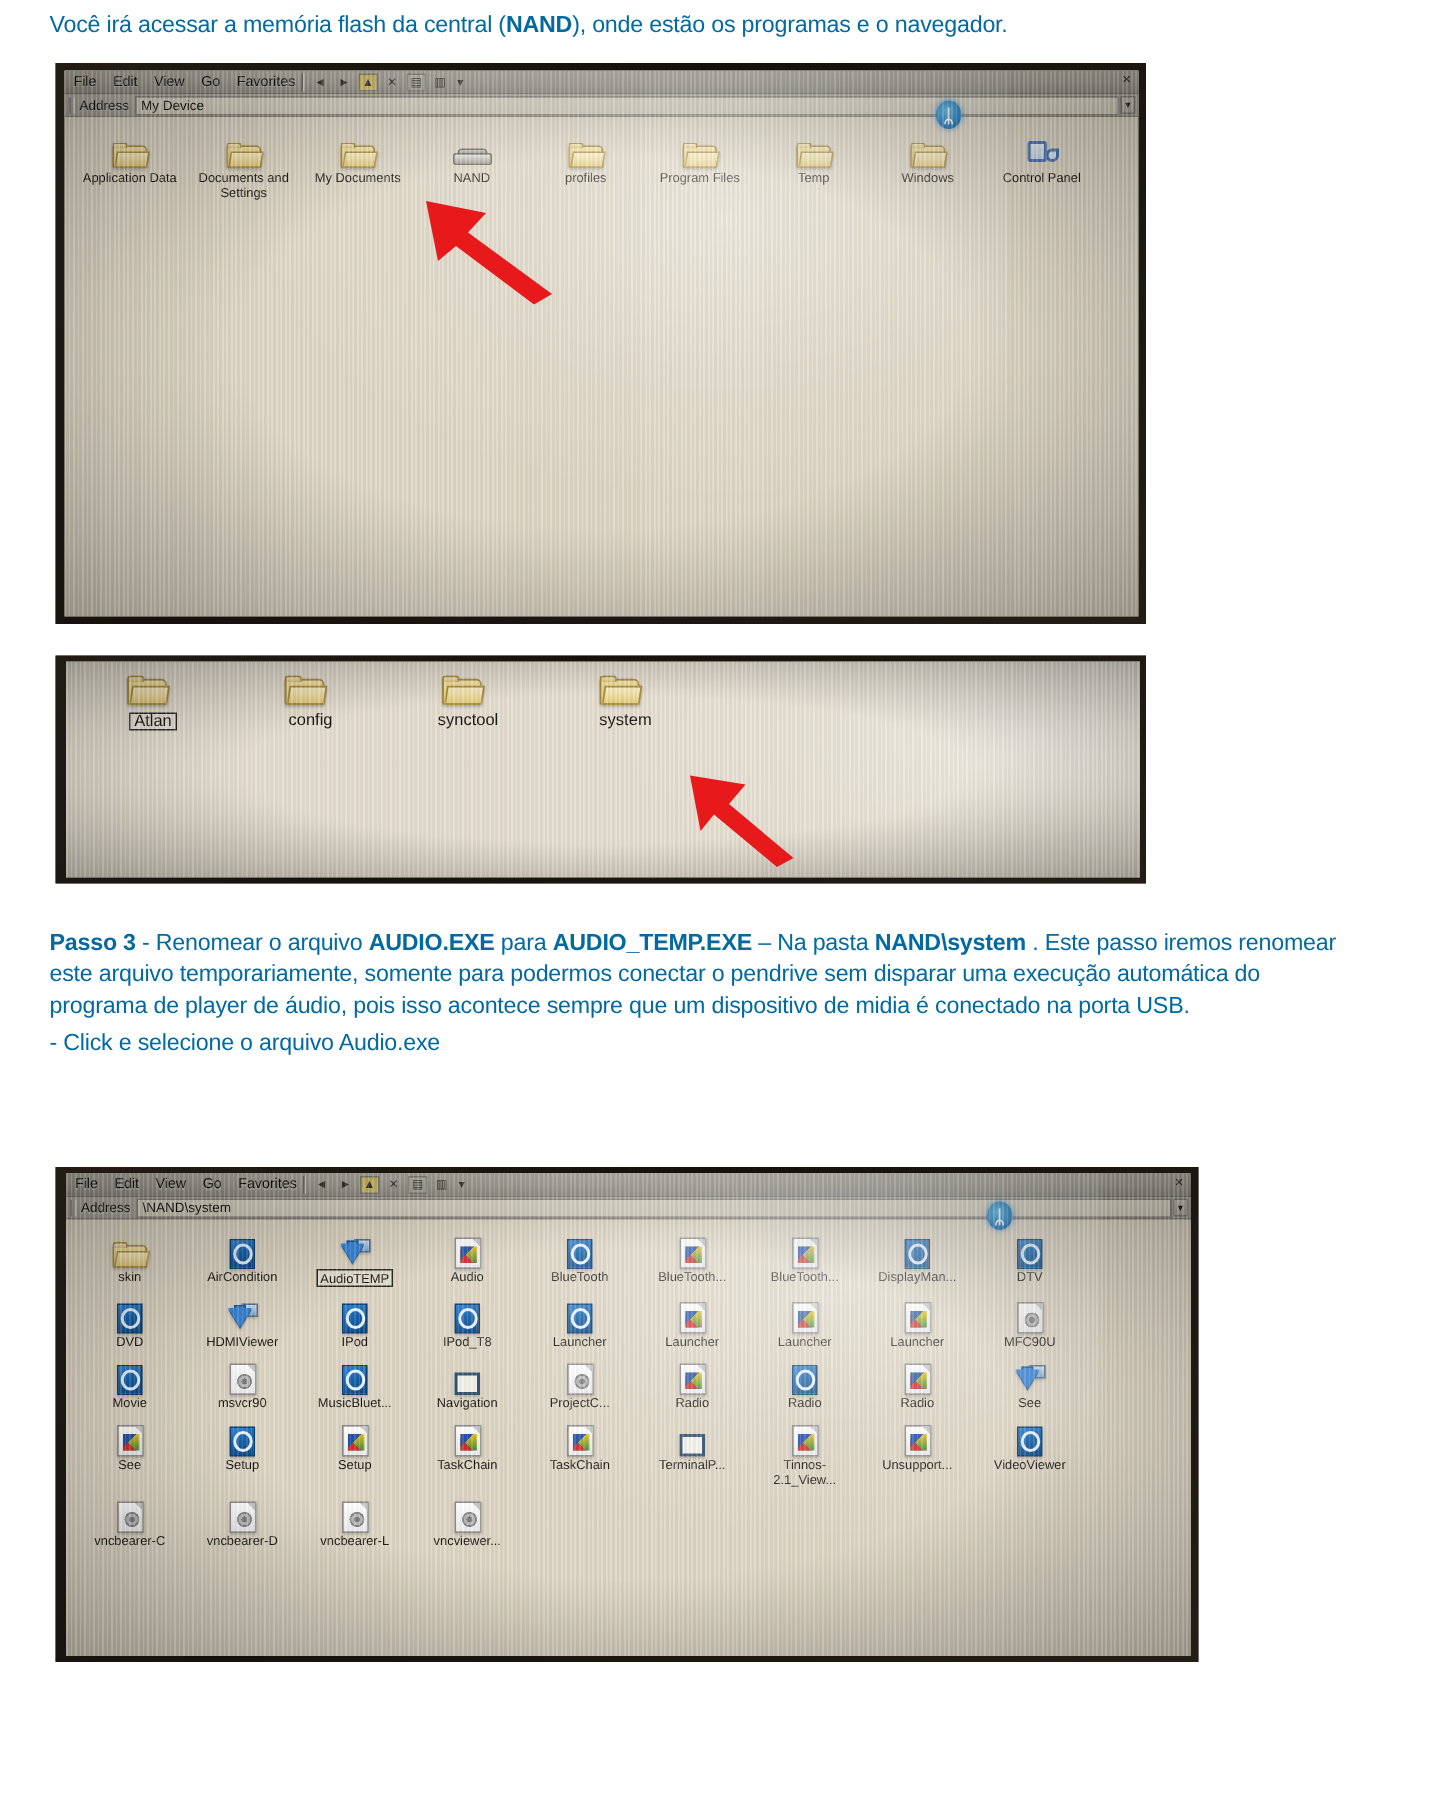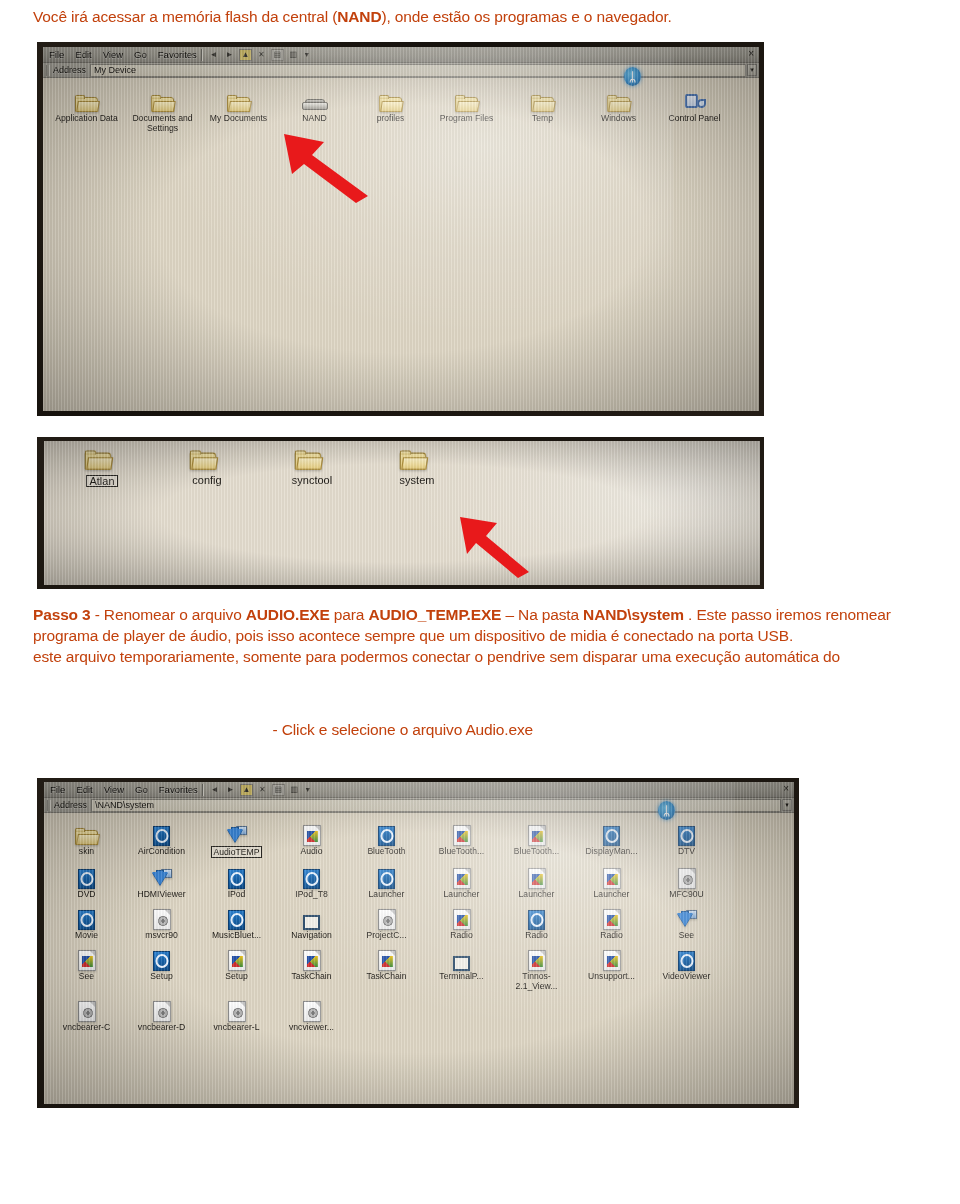--- a/index.html
+++ b/index.html
@@ -13,35 +13,35 @@
     color: #000;
     overflow: hidden;
     position: relative;
   }
   .page { position: relative; width:960px; height:1204px; padding:0; }
 
   
   .doc-text {
     font-size: 15.5px;
     line-height: 21px;
-    color: #c2410c;
+    color: #0369a1;
     letter-spacing: -0.15px;
   }
   .intro {
     position:absolute; left:33px; top:6px; width:905px;
   }
   .intro b { font-weight:700; }
 
   .para-passo {
-    position:absolute; left:33px; top:604px; width:912px;
+    position:absolute; left:33px; top:618px; width:912px;
   }
   .para-passo .ln { display:block; white-space:nowrap; }
   .para-passo b { font-weight:700; }
 
-  .bullets { position:absolute; left:33px; top:718px; width:500px;text-align:right; }
+  .bullets { position:absolute; left:33px; top:684px; width:500px; }
   .bullets .ln { display:block; line-height:24px; }
 
   
   .photo {
     position:absolute;
     background:#1a1510;
     overflow:hidden;
   }
   .photo .bezel {
     position:absolute; inset:0;
@@ -458,22 +458,22 @@
   </div>
 
   <div class="red-arrow" style="left:455px; top:512px;">
     <svg width="80" height="68" viewBox="0 0 80 68">
       <polygon points="5,5 42,11 31,24 74,60 63,66 21,31 12,42" fill="#e8191b"></polygon>
     </svg>
   </div>
 
   <div class="para-passo doc-text">
     <span class="ln"><b>Passo 3</b><span> -  Renomear o arquivo </span><b>AUDIO.EXE</b><span> para </span><b>AUDIO_TEMP.EXE</b><span> – Na pasta </span><b>NAND\system</b><span> . Este passo iremos renomear</span></span>
+    <span class="ln">este arquivo temporariamente, somente para podermos conectar o pendrive sem disparar uma execução automática do</span>
     <span class="ln">programa de player de áudio, pois isso acontece sempre que um dispositivo de midia é conectado na porta USB.</span>
-    <span class="ln">este arquivo temporariamente, somente para podermos conectar o pendrive sem disparar uma execução automática do</span>
   </div>
 
   <div class="bullets doc-text">
     <span class="ln">- Click e selecione o arquivo Audio.exe</span>
   </div>
 
   <div class="photo" style="left:37px; top:778px; width:762px; height:330px;">
     <div class="bezel"></div>
     <div class="screen" style="left:7px; top:4px; right:5px; bottom:4px;">
 

